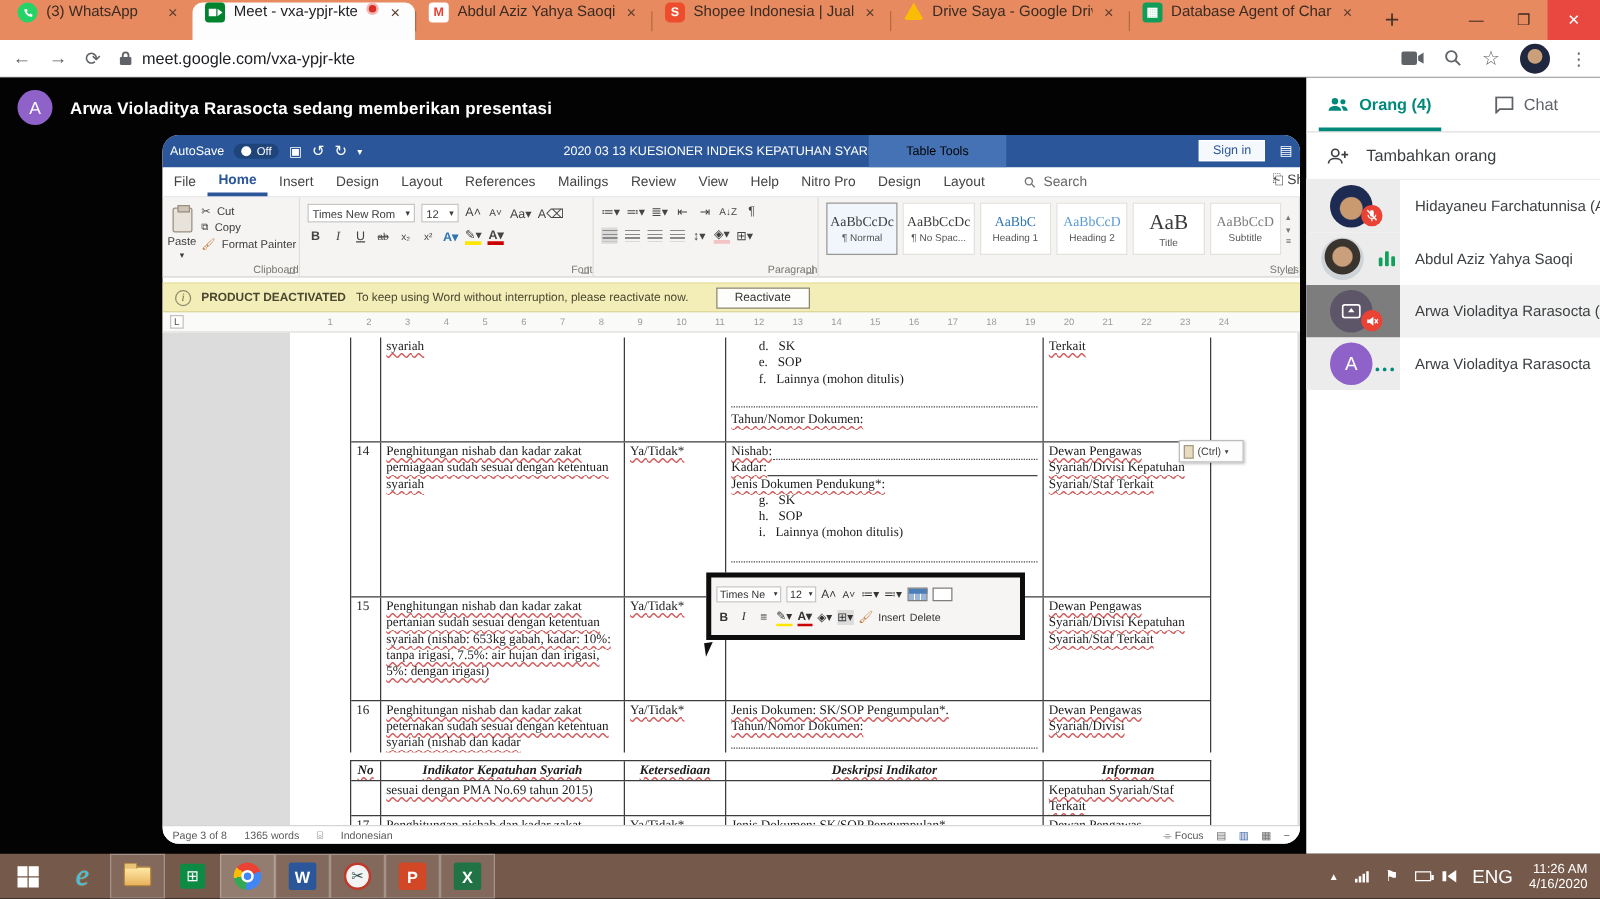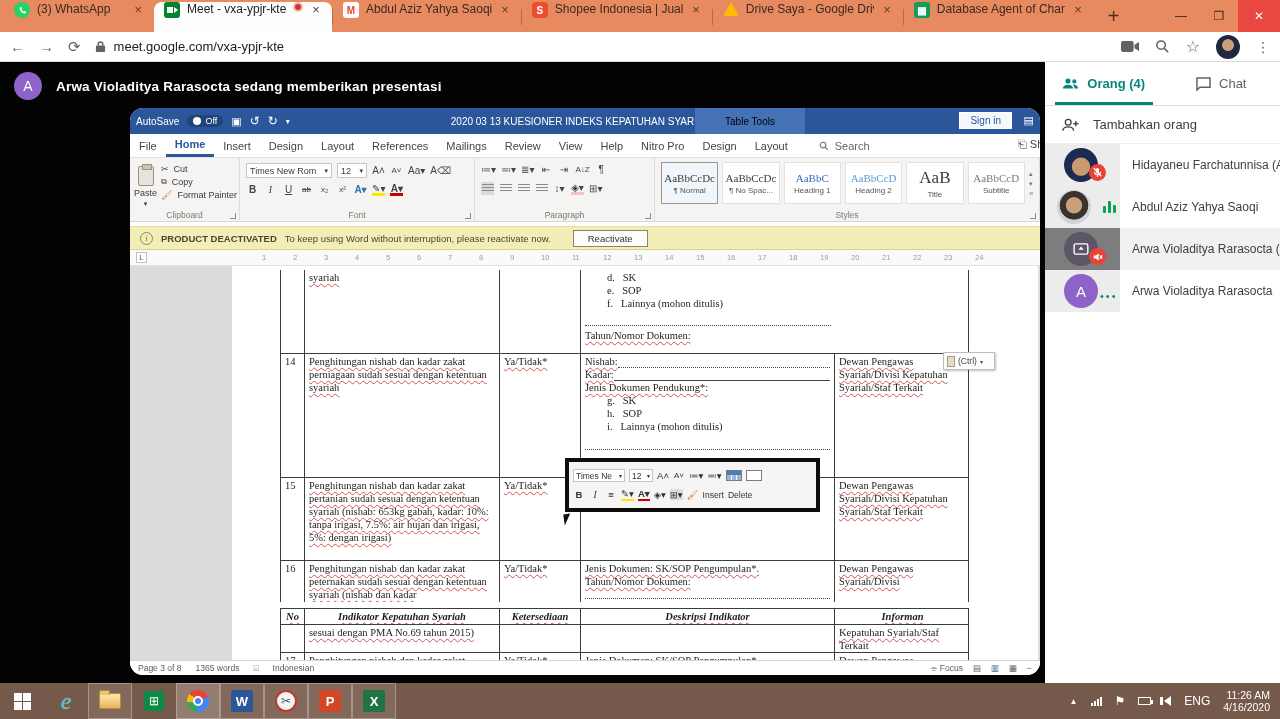--- a/index.html
+++ b/index.html
@@ -71,21 +71,21 @@
   .signin { position:absolute; right:28px; top:4px; background:#f5f8fd; color:#2b579a; font-size:10px; padding:2px 10px; border:1px solid #fff; }
   .ribopts { position:absolute; right:6px; top:6px; color:#fff; font-size:11px; }
   .wmenu { left:0; top:26px; width:910px; height:24px; background:#fff; display:flex; align-items:center; gap:0; font-size:11px; color:#444; border-bottom:1px solid #e1e1e1; }
   .mi { padding:4px 9px; white-space:nowrap; }
   .mi.on { color:#2b579a; font-weight:bold; border-bottom:3px solid #2b579a; }
   .msearch { display:flex; align-items:center; gap:6px; color:#666; padding-left:22px; }
   .mshare { position:absolute; left:888px; top:30px; font-size:11px; color:#444; white-space:nowrap; }
 
   .ribbon { left:0; top:50px; width:910px; height:64px; background:#f5f4f2; border-bottom:1px solid #d8d6d3; font-size:9px; color:#3b3b3b; }
   .grp { position:absolute; top:0; height:64px; border-right:1px solid #e0dedb; }
-  .glabel { position:absolute; bottom:2px; left:0; right:0; text-align:center; color:#7a7874; font-size:8.5px; }
+  .glabel { position:absolute; bottom:2px; left:0; right:0; text-align:right; color:#7a7874; font-size:8.5px; }
   .launch { position:absolute; right:3px; bottom:3px; width:6px; height:6px; border-right:1px solid #8a8a8a; border-bottom:1px solid #8a8a8a; }
   .bigbtn { display:flex; flex-direction:column; align-items:center; gap:2px; padding-top:6px; width:40px; }
   .clip-ic { width:16px; height:20px; background:#e8e3da; border:1px solid #9a8f80; border-radius:2px; position:relative; }
   .clip-ic::after { content:""; position:absolute; left:3px; top:-3px; width:8px; height:4px; background:#cfc5b6; border:1px solid #9a8f80; }
   .srow { display:flex; align-items:center; gap:5px; font-size:9px; white-space:nowrap; }
   .fbox { background:#fff; border:1px solid #c8c6c4; font-size:9px; padding:0 3px; display:flex; align-items:center; gap:3px; height:15px; }
   .ric { display:inline-flex; align-items:center; justify-content:center; min-width:13px; height:13px; font-size:10px; color:#444; }
   .lines-ic { width:12px; height:9px; background:repeating-linear-gradient(#8a8a8a 0 1px, transparent 1px 3px); }
   .stylecard { width:66px; height:42px; background:#fff; border:1px solid #e3e1de; display:flex; flex-direction:column; align-items:center; justify-content:center; gap:2px; }
   .stylecard.sel { border:1px solid #9a9894; background:#f0f6fc; }
@@ -441,20 +441,21 @@
                 <div class="lstitem">e.   SOP</div>
                 <div class="lstitem">f.   Lainnya (mohon ditulis)</div>
                 <div class="leadrow" style="margin-top:5px">
                     <span class="leader"></span>
                   </div>
                 <div class="sp" style="margin-top:3px">Tahun/Nomor Dokumen:</div>
                 <div class="leadrow" style="margin-top:4px">
                     <span class="leader"></span>
                   </div>
               </div>
+              <div><span class="sp">Terkait</span></div>
             </div>
             <div class="trow" style="height:124px">
               <div>14</div>
               <div><span class="sp">Penghitungan nishab dan kadar zakat perniagaan sudah sesuai dengan ketentuan syariah</span></div>
               <div><span class="sp">Ya/Tidak*</span></div>
               <div>
                 <div class="leadrow">
                     <span class="sp">Nishab:</span>
                     <span class="leader"></span>
                   </div>
@@ -690,20 +691,20 @@
       <span style="font-size:8px">▲</span>
       <span class="sigbars">
           <i style="height:3px"></i>
           <i style="height:5px"></i>
           <i style="height:7px"></i>
           <i style="height:9px"></i>
         </span>
       <span style="font-size:12px">⚑</span>
       <span class="batt"></span>
       <span class="spk"></span>
-      <span style="font-size:12px">ENG</span>
+      <span style="font-size:15px">ENG</span>
       <span class="clock">
         <span>11:26 AM</span><br>
         <span>4/16/2020</span>
       </span>
     </div>
   </div>
 </div>
 
 </body></html>

